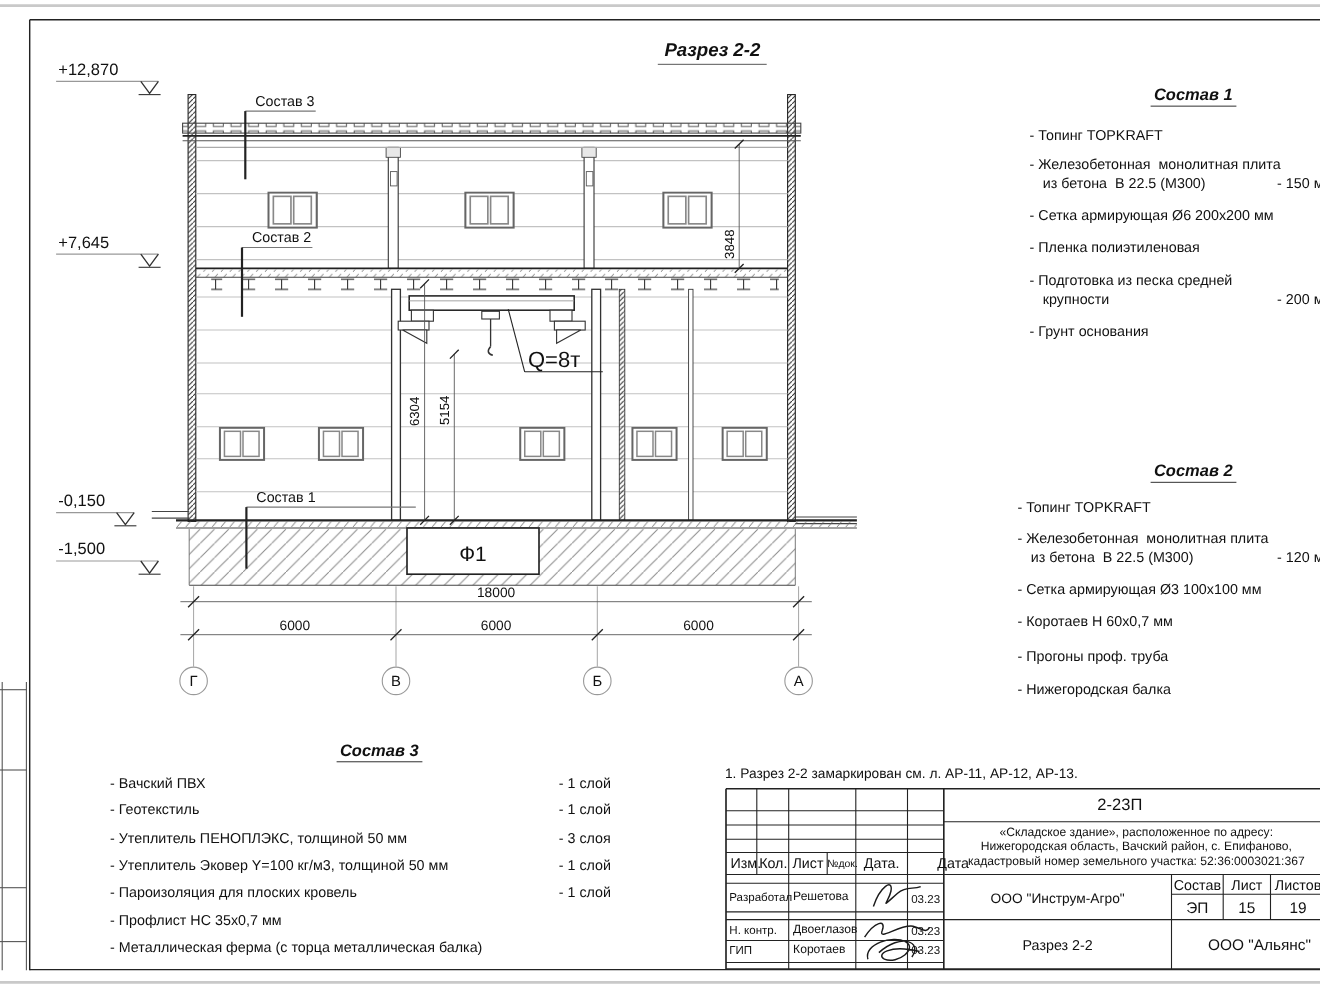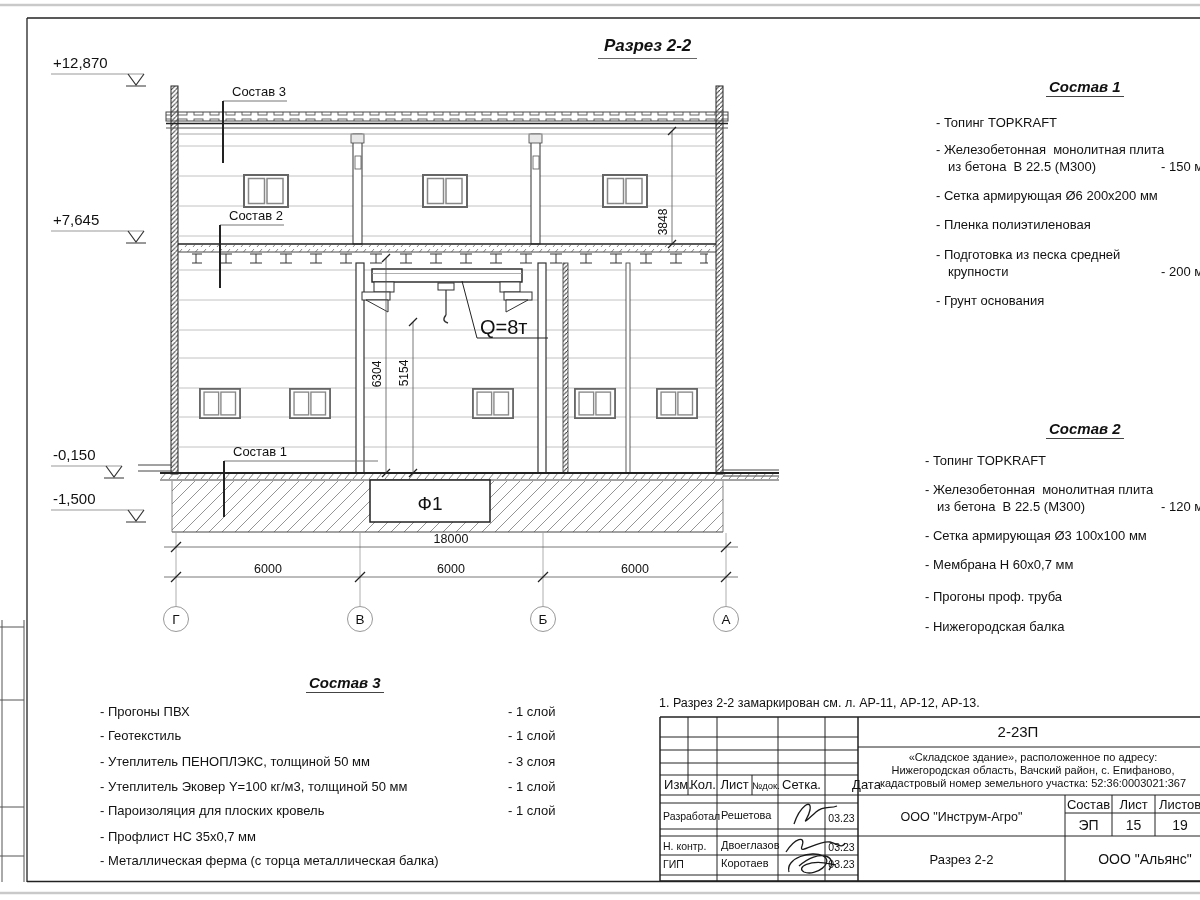--- a/index.html
+++ b/index.html
@@ -283,45 +283,45 @@
 <div class="txt" style="left:948px;top:264px">крупности</div>
 <div class="val" style="left:1161px;top:264px">- 200 мм</div>
 <div class="txt" style="left:936px;top:293px">- Грунт основания</div>
 
 <div class="list-title" style="left:1046px;top:420px">Состав 2</div>
 <div class="txt" style="left:925px;top:453px">- Топинг TOPKRAFT</div>
 <div class="txt" style="left:925px;top:482px">- Железобетонная  монолитная плита</div>
 <div class="txt" style="left:937px;top:499px">из бетона  В 22.5 (М300)</div>
 <div class="val" style="left:1161px;top:499px">- 120 мм</div>
 <div class="txt" style="left:925px;top:528px">- Сетка армирующая Ø3 100x100 мм</div>
-<div class="txt" style="left:925px;top:557px">- Мембрана Н 60х0,7 мм</div>
+<div class="txt" style="left:925px;top:557px">- Коротаев Н 60х0,7 мм</div>
 <div class="txt" style="left:925px;top:589px">- Прогоны проф. труба</div>
 <div class="txt" style="left:925px;top:619px">- Нижегородская балка</div>
 
 <div class="list-title" style="left:306px;top:674px">Состав 3</div>
-<div class="txt" style="left:100px;top:704px">- Прогоны ПВХ</div>
+<div class="txt" style="left:100px;top:704px">- Вачский ПВХ</div>
 <div class="val" style="left:508px;top:704px">- 1 слой</div>
 <div class="txt" style="left:100px;top:728px">- Геотекстиль</div>
 <div class="val" style="left:508px;top:728px">- 1 слой</div>
 <div class="txt" style="left:100px;top:754px">- Утеплитель ПЕНОПЛЭКС, толщиной 50 мм</div>
 <div class="val" style="left:508px;top:754px">- 3 слоя</div>
 <div class="txt" style="left:100px;top:779px">- Утеплитель Эковер Y=100 кг/м3, толщиной 50 мм</div>
 <div class="val" style="left:508px;top:779px">- 1 слой</div>
 <div class="txt" style="left:100px;top:803px">- Пароизоляция для плоских кровель</div>
 <div class="val" style="left:508px;top:803px">- 1 слой</div>
 <div class="txt" style="left:100px;top:829px">- Профлист НС 35х0,7 мм</div>
 <div class="txt" style="left:100px;top:853px">- Металлическая ферма (с торца металлическая балка)</div>
 
 <div class="tb" style="left:659px;top:696px;font-size:12.5px">1. Разрез 2-2 замаркирован см. л. АР-11, АР-12, АР-13.</div>
 
 <div class="tb c" style="left:660px;top:777px;width:36px;font-size:13px">Изм.</div>
 <div class="tb c" style="left:688px;top:777px;width:30px;font-size:13px">Кол.</div>
 <div class="tb c" style="left:717px;top:777px;width:35px;font-size:13px">Лист</div>
 <div class="tb c" style="left:752px;top:780px;width:26px;font-size:9.5px">№док.</div>
-<div class="tb c" style="left:778px;top:777px;width:47px;font-size:13px">Сетка.</div>
+<div class="tb c" style="left:778px;top:777px;width:47px;font-size:13px">Дата.</div>
 <div class="tb c" style="left:852px;top:777px;width:29px;font-size:13px">Дата</div>
 
 <div class="tb" style="left:663px;top:810px;font-size:10.5px">Разработал</div>
 <div class="tb" style="left:721px;top:809px;font-size:11px">Решетова</div>
 <div class="tb c" style="left:825px;top:812px;width:33px;font-size:10.5px">03.23</div>
 
 <div class="tb" style="left:663px;top:840px;font-size:10.5px">Н. контр.</div>
 <div class="tb" style="left:721px;top:839px;font-size:11px">Двоеглазов</div>
 <div class="tb c" style="left:825px;top:841px;width:33px;font-size:10.5px">03.23</div>
 

